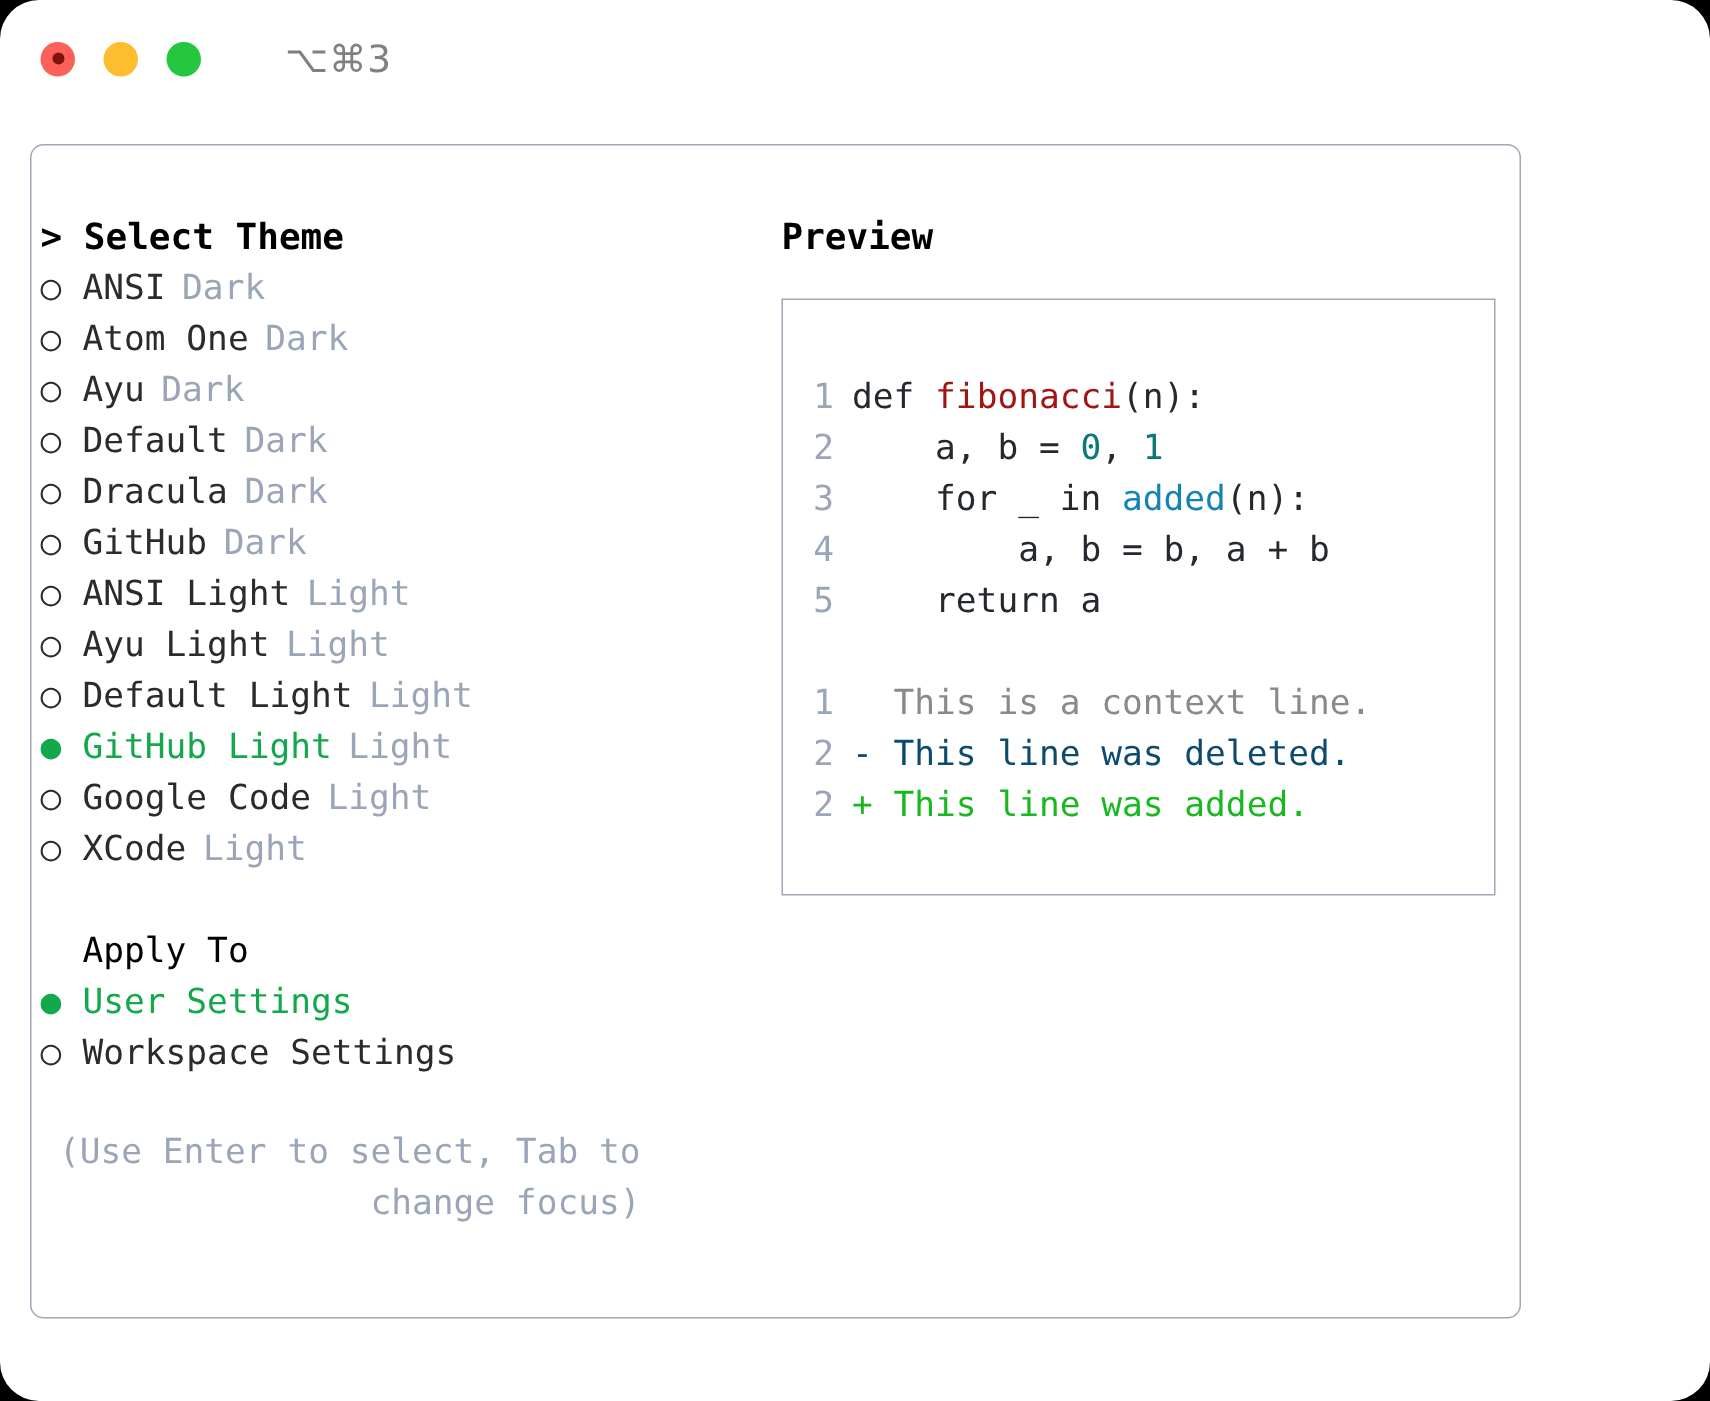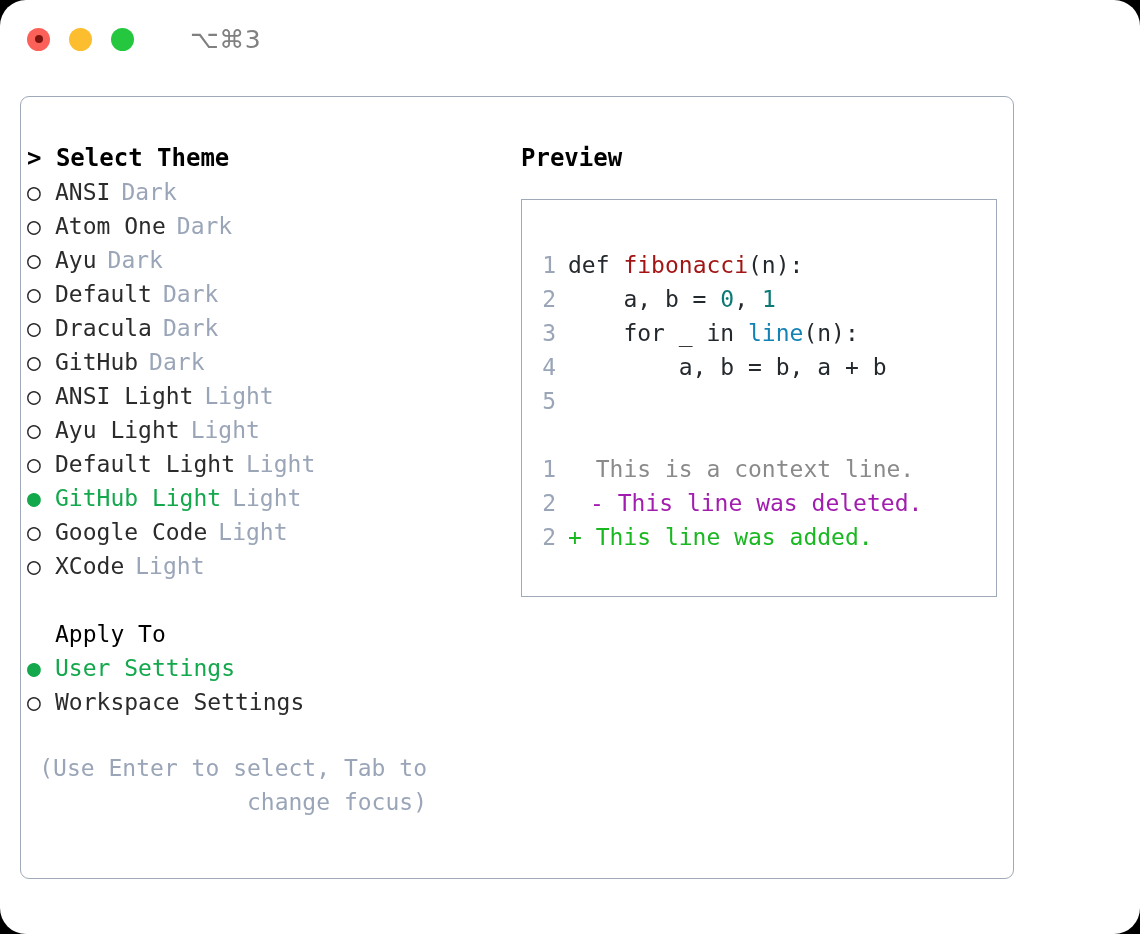--- a/index.html
+++ b/index.html
@@ -186,21 +186,21 @@
   }
   .code-text { color: #24292e; }
 
   .tok-fn   { color: #a31515; }
   .tok-num  { color: #0b7a75; }
   .tok-call { color: #1382b5; }
 
   .gap-lines { height: 34px; }
 
   .diff-ctx { color: #8a8a8a; }
-  .diff-del { color: #a21caf; margin-left: 22px; }
+  .diff-del { color: #0c4a6e; }
   .diff-add { color: #19b821; }
 </style>
 </head>
 <body>
 
 <div class="window">
 
   <div class="titlebar">
     <div class="lights">
       <span class="light red"></span>
@@ -240,23 +240,23 @@
 
         <div class="hint">(Use Enter to select, Tab to change focus)</div>
       </div>
 
       <div class="right">
         <div class="preview-title">Preview</div>
         <div class="preview-box">
           <div id="code-block">
               <div class="code-line"><span class="ln">1</span><span><span class="code-text">def </span><span class="tok-fn">fibonacci</span><span class="code-text">(n):</span></span></div>
               <div class="code-line"><span class="ln">2</span><span><span class="code-text">    a, b = </span><span class="tok-num">0</span><span class="code-text">, </span><span class="tok-num">1</span></span></div>
-              <div class="code-line"><span class="ln">3</span><span><span class="code-text">    for _ in </span><span class="tok-call">line</span><span class="code-text">(n):</span></span></div>
+              <div class="code-line"><span class="ln">3</span><span><span class="code-text">    for _ in </span><span class="tok-call">added</span><span class="code-text">(n):</span></span></div>
               <div class="code-line"><span class="ln">4</span><span><span class="code-text">        a, b = b, a + b</span></span></div>
-              <div class="code-line"><span class="ln">5</span></div>
+              <div class="code-line"><span class="ln">5</span><span><span class="code-text">    return a</span></span></div>
             </div>
           <div class="gap-lines"></div>
           <div id="diff-block">
               <div class="code-line"><span class="ln">1</span><span class="diff-ctx">  This is a context line.</span></div>
               <div class="code-line"><span class="ln">2</span><span class="diff-del">- This line was deleted.</span></div>
               <div class="code-line"><span class="ln">2</span><span class="diff-add">+ This line was added.</span></div>
             </div>
         </div>
       </div>
 

